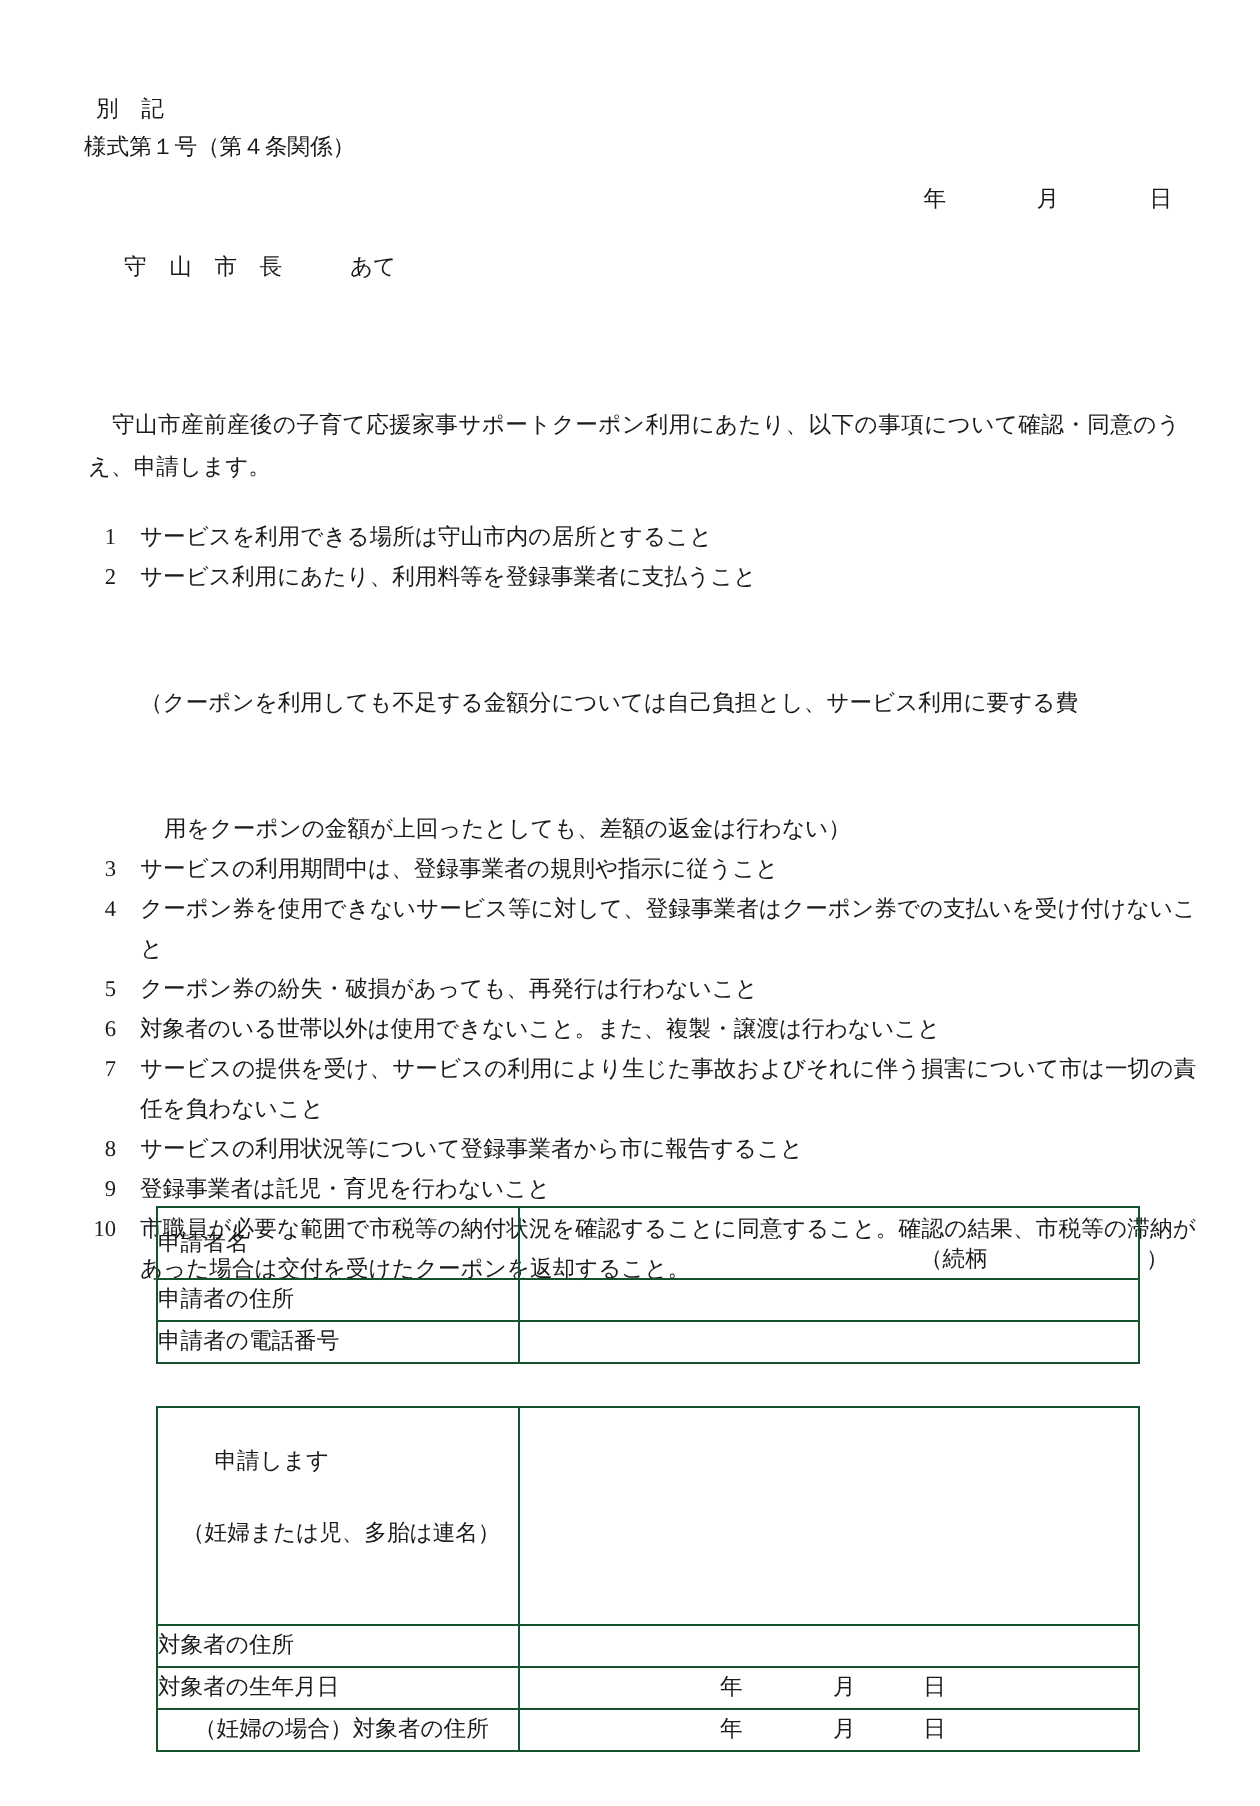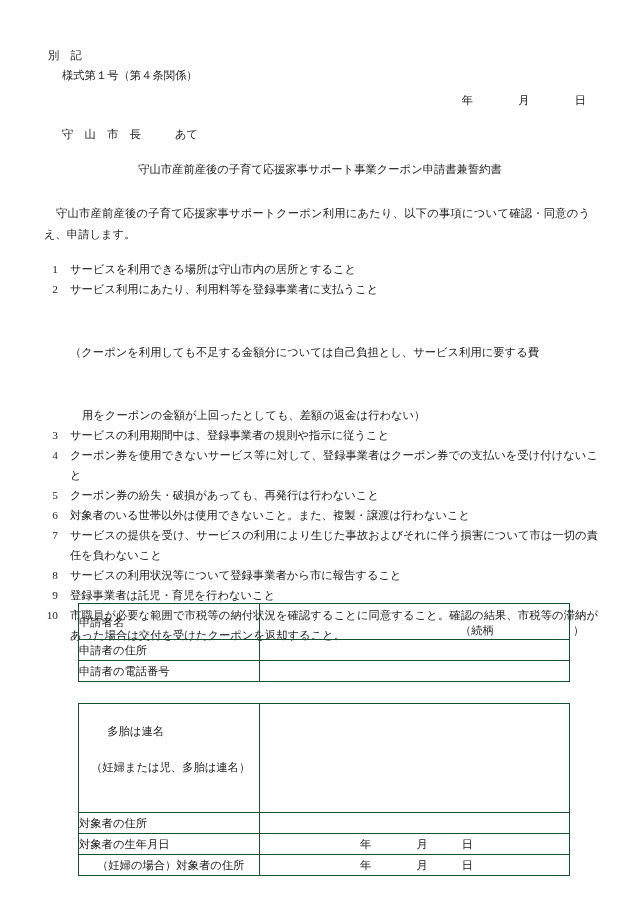--- a/index.html
+++ b/index.html
@@ -29,21 +29,21 @@
   .hdr {
     position: absolute;
     left: 0; right: 0;
     top: 45px;
   }
   .hdr-line {
     line-height: 20px;
     white-space: pre;
   }
   .l-bekki   { margin-left: 48px; }
-  .l-yoshiki { margin-left: 62px; }
+  .l-yoshiki { margin-left: 42px; font-family: Liberation Mono, monospace; }
 
   .date-line {
     position: absolute;
     top: 90px;
     left: 0;
     width: 630px;
     text-align: right;
     padding-right: 44px;
     box-sizing: border-box;
     line-height: 20px;
@@ -171,21 +171,20 @@
 
   <div class="hdr">
     <div class="hdr-line l-bekki">別　記</div>
     <div class="hdr-line l-yoshiki">様式第１号（第４条関係）</div>
   </div>
 
   <div class="date-line">年　　　　月　　　　日</div>
 
   <div class="l-ate">守　山　市　長　　　あて</div>
 
-  <div class="doc-title">守山市産前産後の子育て応援家事サポート事業クーポン申請書兼誓約書</div>
 
   <div class="intro">守山市産前産後の子育て応援家事サポートクーポン利用にあたり、以下の事項について確認・同意のうえ、申請します。</div>
 
   <div class="clauses">
 
     <div class="clause">
       <span class="clause-num">1</span>
       <span class="clause-body">サービスを利用できる場所は守山市内の居所とすること</span>
     </div>
 
@@ -255,21 +254,21 @@
         <td class="cell-label">申請者の電話番号</td>
         <td class="cell-value"></td>
       </tr>
     </tbody>
   </table>
 
   <table class="form-table" id="table-subject">
     <tbody>
       <tr class="row-h2">
         <td class="cell-label">
-          <span>多胎は連名</span>
+          <span>申請します</span>
           <span class="label-stack-line2">（妊婦または児、多胎は連名）</span>
         </td>
         <td class="cell-value"></td>
       </tr>
       <tr class="row-h1">
         <td class="cell-label">対象者の住所</td>
         <td class="cell-value"></td>
       </tr>
       <tr class="row-h1">
         <td class="cell-label">対象者の生年月日</td>

